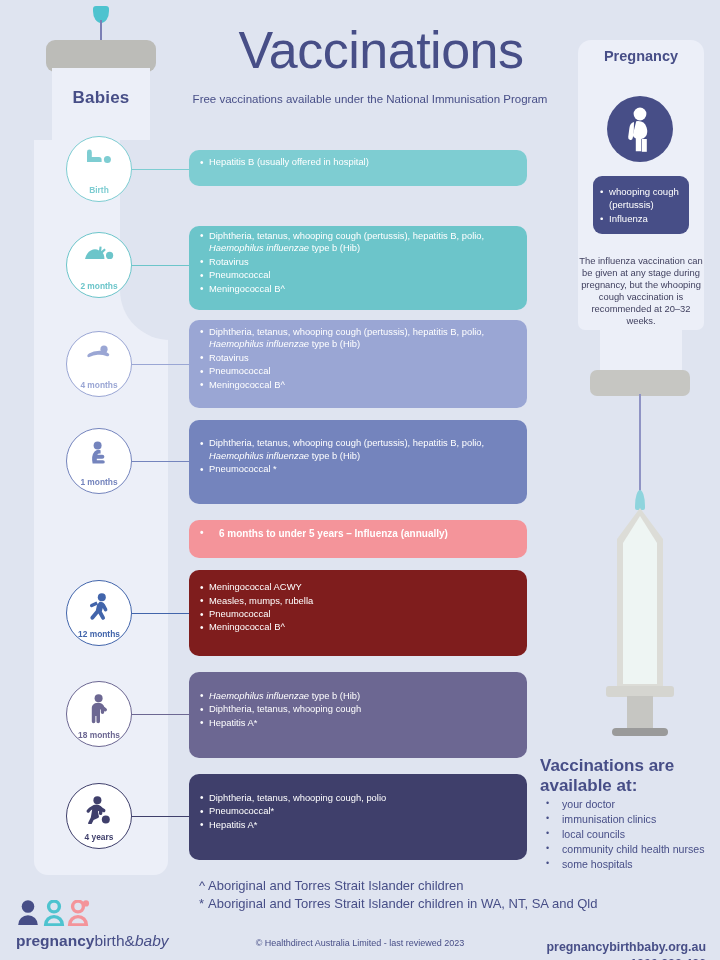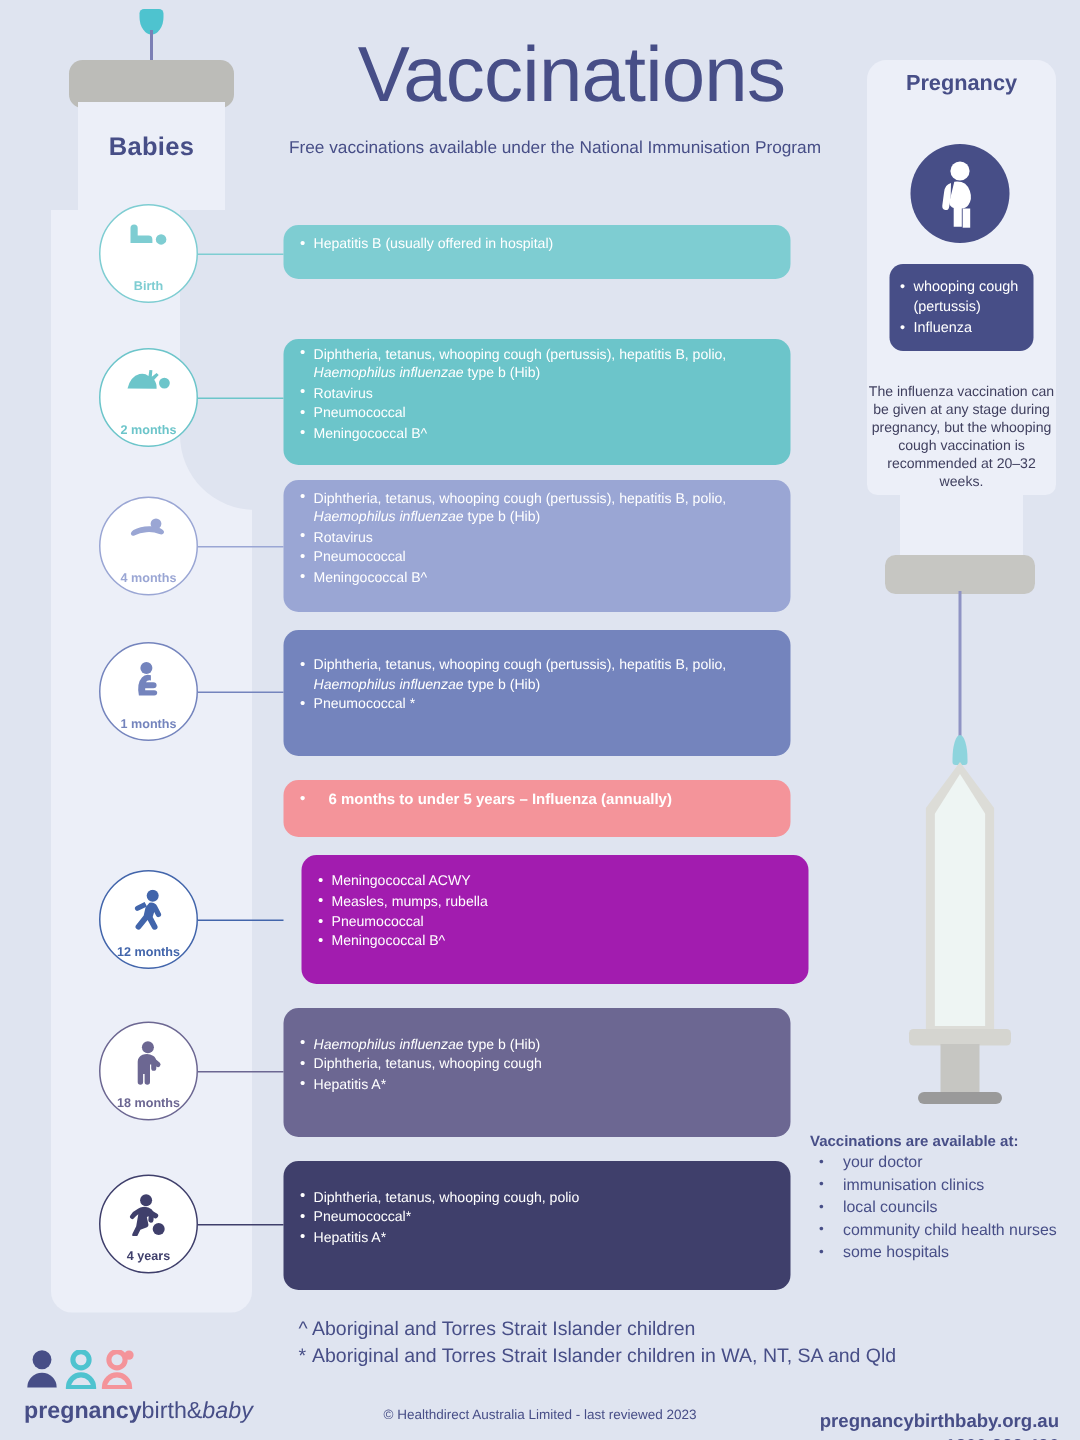--- a/index.html
+++ b/index.html
@@ -138,21 +138,21 @@
     background: #c6c6c2; }
   .sy-thumb { position: absolute; left: 612px; top: 728px; width: 56px; height: 8px;
     background: #9a9a9a; border-radius: 4px; }
 
   
   .footnotes { position: absolute; left: 199px; top: 877px; font-size: 13px; color: #474e87; line-height: 1.42; }
   .footnotes div span.mk { display: inline-block; width: 9px; }
 
   
   .avail { position: absolute; left: 540px; top: 756px; width: 180px; color: #474e87; }
-  .avail .hd { font-size: 10px; font-weight: bold; margin-bottom: 1px; }
+  .avail .hd { font-size: 17px; font-weight: bold; margin-bottom: 1px; }
   .avail ul { list-style: none; }
   .avail li { font-size: 10.6px; line-height: 1.42; padding-left: 22px; position: relative; }
   .avail li::before { content: "•"; position: absolute; left: 6px; font-size: 9px; }
 
   
   .logo-wrap { position: absolute; left: 16px; top: 900px; }
   .logo-text { position: absolute; left: 16px; top: 932px; font-size: 15.5px; color: #474e87; }
   .logo-text .b { font-weight: bold; }
   .logo-text .i { font-style: italic; }
   .copyright { position: absolute; left: 200px; top: 938px; width: 320px;
@@ -249,21 +249,21 @@
         <div class="ico">
           <svg width="24" height="28" viewBox="0 0 24 28">
             <circle cx="14.8" cy="4.2" r="4" fill="#4265ab"></circle>
             <path d="M12.6 8.8 q3.6-.6 5.2 2.4 l2.4 4.6 q.8 1.6-.8 2.4 q-1.6 .8-2.4-.8 l-1.2-2.4 l-1 3.4 l3 5.6 q.9 1.7-.8 2.6 q-1.7 .9-2.6-.8 l-3-5.4 l-4.6 5.6 q-1.2 1.5-2.7 .3 q-1.5-1.2-.3-2.7 l5-6.2 l1.2-5.4 z" fill="#4265ab"></path>
             <path d="M11 11.4 l-5.6 2.6 q-1.6 .8-2.3-.7 q-.7-1.5 .9-2.3 l5.4-2.6 z" fill="#4265ab"></path>
           </svg>
         </div>
         <div class="lab" style="color: rgb(66, 101, 171);">12 months</div>
       </div>
       <div class="connector" style="left: 132px; top: 613px; width: 57px; background: rgb(66, 101, 171);"></div>
-      <div class="card" style="top: 570px; height: 86px; background: #a21caf; margin-left: 12px;">
+      <div class="card" style="top: 570px; height: 86px; background: #7f1d1d;">
         <ul>
           <li>Meningococcal ACWY</li>
           <li>Measles, mumps, rubella</li>
           <li>Pneumococcal</li>
           <li>Meningococcal B^</li>
         </ul>
       </div>
       <div class="circle" style="left: 66px; top: 681px; border-color: rgb(108, 103, 146);">
         <div class="ico">
           <svg width="20" height="30" viewBox="0 0 20 30">

